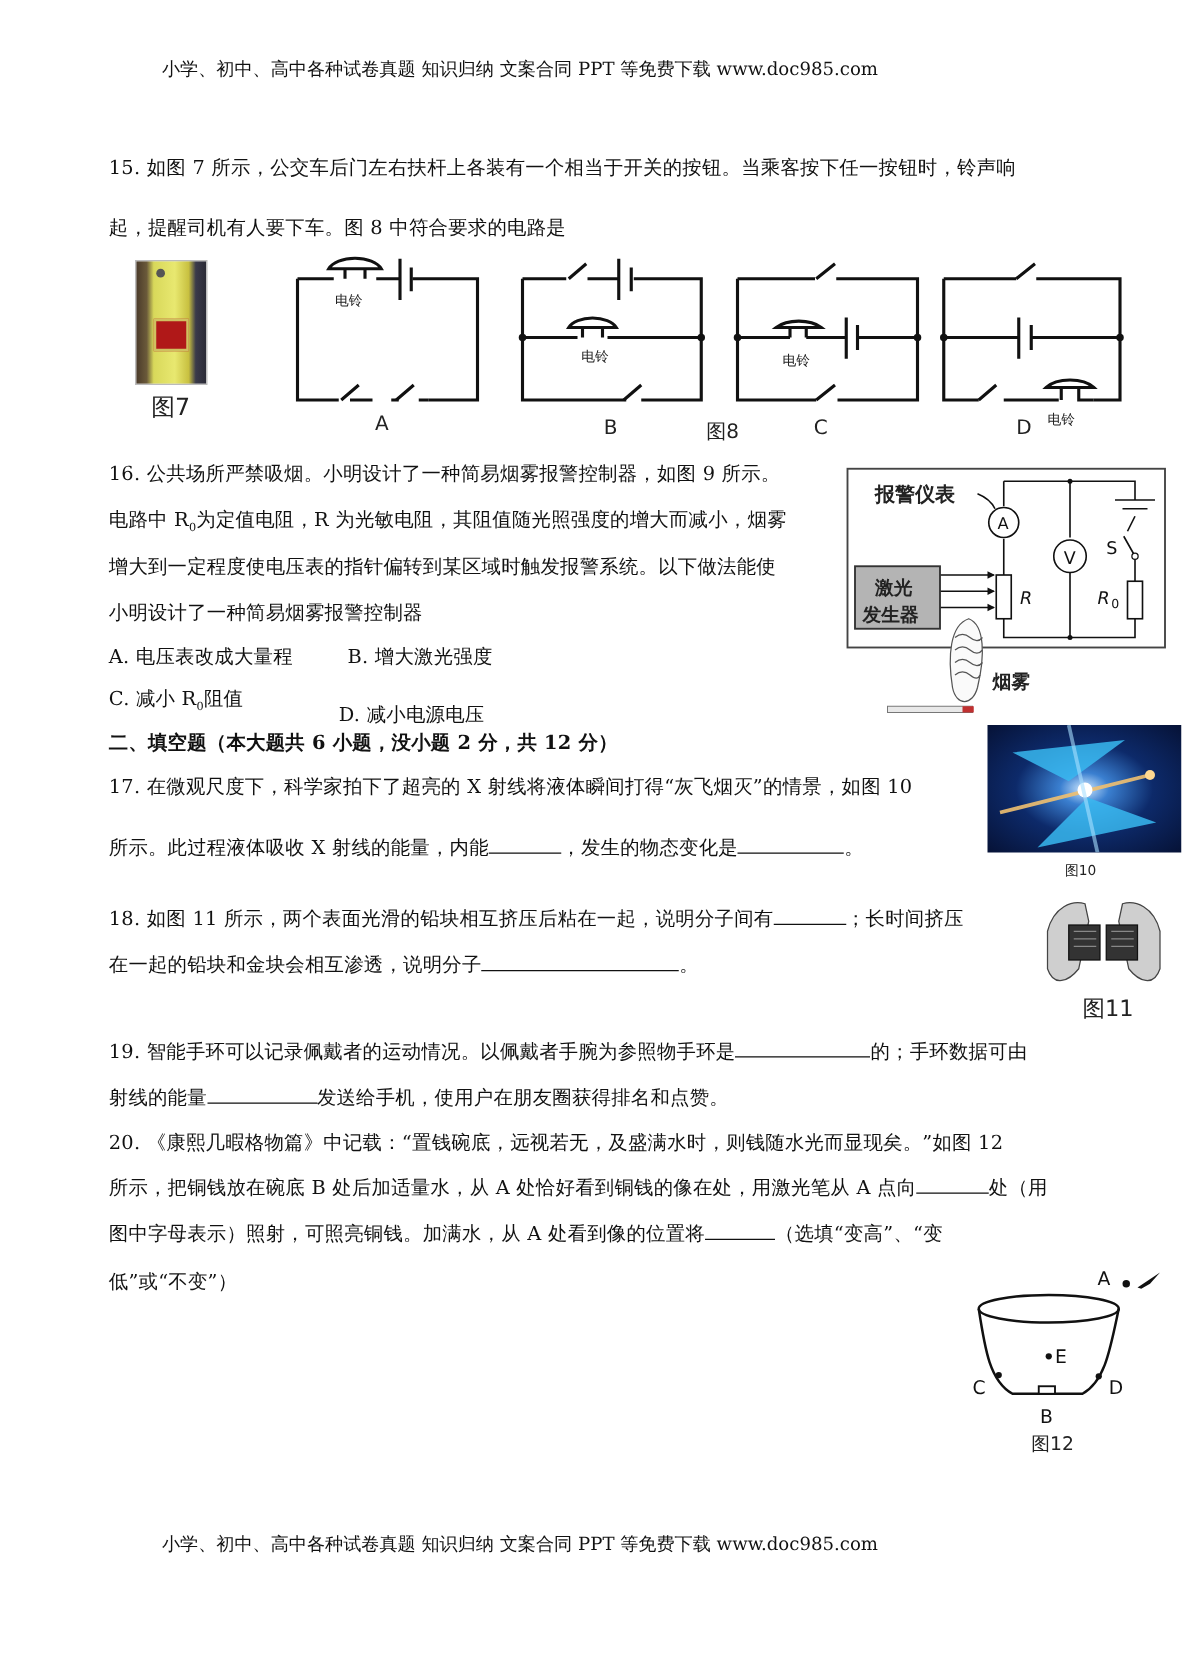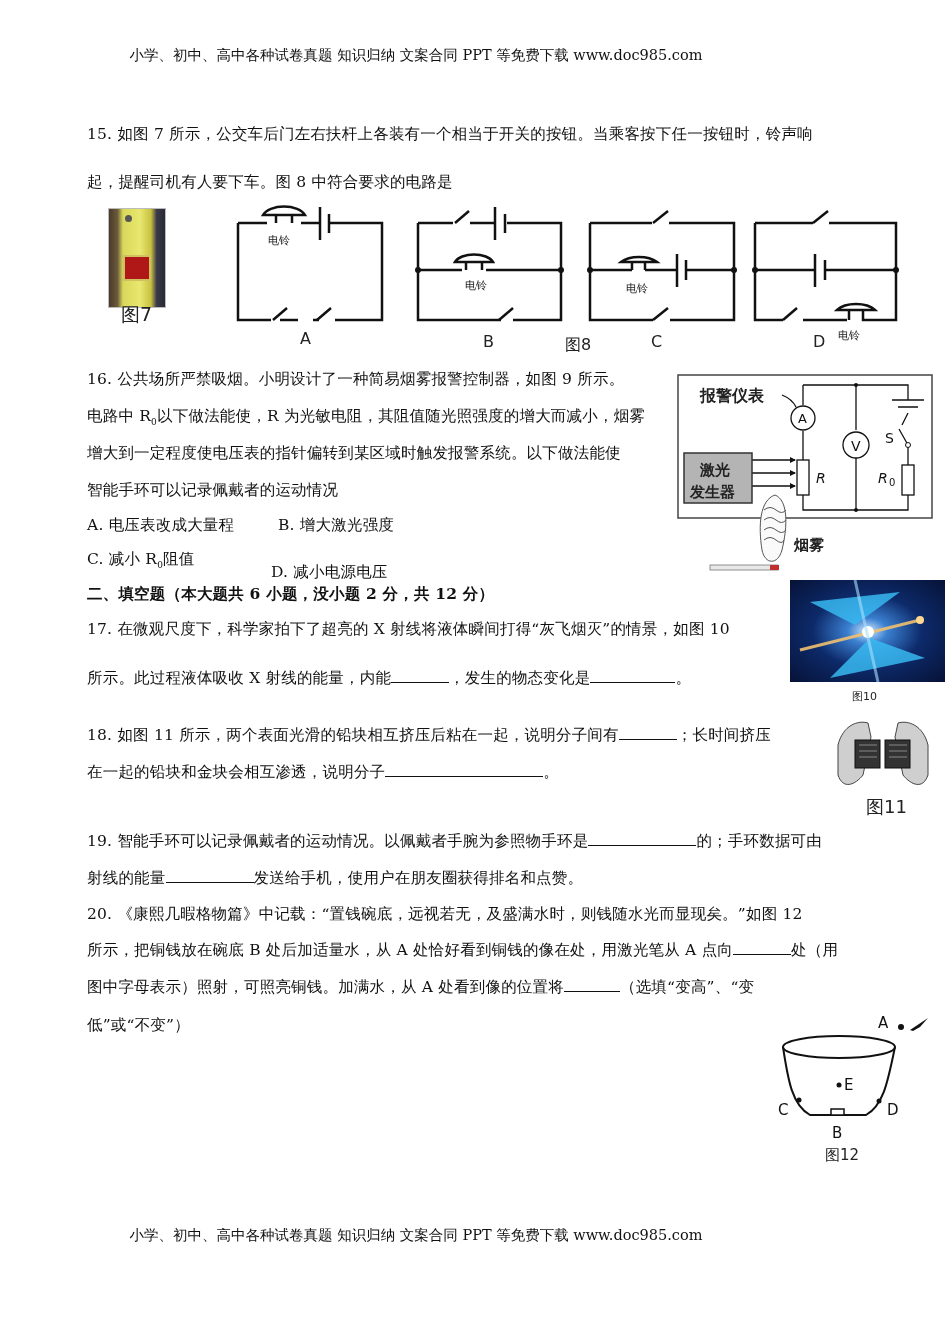--- a/index.html
+++ b/index.html
@@ -22,21 +22,21 @@
 
 <div class="abs header">小学、初中、高中各种试卷真题 知识归纳 文案合同 PPT 等免费下载   www.doc985.com</div>
 
 <div class="line" style="top:124px">15. 如图 7 所示，公交车后门左右扶杆上各装有一个相当于开关的按钮。当乘客按下任一按钮时，铃声响</div>
 <div class="line" style="top:172px">起，提醒司机有人要下车。图 8 中符合要求的电路是</div>
 
 <div class="abs" style="left:108px;top:208px;width:56px;height:98px;border:1px solid #bbb;background:linear-gradient(90deg,#4a3a2a 0%,#6b5a3a 15%,#d8d85a 25%,#e8e870 55%,#c8c040 75%,#3a3a4a 85%,#2a2a35 100%);">
   <div style="position:absolute;left:16px;top:6px;width:7px;height:7px;border-radius:50%;background:#555;"></div>
   <div style="position:absolute;left:14px;top:46px;width:24px;height:22px;background:#b01818;border:2px solid #d0c060;"></div>
 </div>
-<div class="abs fig-label" style="left:121px;top:302px;font-size:19px;">图7</div>
+<div class="abs fig-label" style="left:121px;top:313px;font-size:19px;">图7</div>
 
 <svg class="abs" style="left:225px;top:200px" width="700" height="160">
   <g stroke="#111" stroke-width="2.5" fill="none">
 
     <g>
       <path d="M13 23 L42 23 M76 23 L95 23 M105 23 L157 23 L157 120 L118 120 M13 23 L13 120 L46 120 M55 120 L73 120"></path>
       <path d="M95 7 L95 40 M104 14 L104 33"></path>
       <path d="M38 15 A22 12 0 0 1 80 15 Z" fill="#fff"></path>
       <path d="M51 15 L51 23 M67 15 L67 23"></path>
       <path d="M48 120 L62 108 M92 120 L106 108"></path>
@@ -84,23 +84,23 @@
 <div class="abs small-label" style="left:465px;top:278px;">电铃</div>
 <div class="abs small-label" style="left:626px;top:281px;">电铃</div>
 <div class="abs small-label" style="left:838px;top:328px;">电铃</div>
 <div class="abs fig-label" style="left:300px;top:329px;">A</div>
 <div class="abs fig-label" style="left:483px;top:332px;">B</div>
 <div class="abs fig-label" style="left:565px;top:335px;">图8</div>
 <div class="abs fig-label" style="left:651px;top:332px;">C</div>
 <div class="abs fig-label" style="left:813px;top:332px;">D</div>
 
 <div class="line" style="top:369px">16. 公共场所严禁吸烟。小明设计了一种简易烟雾报警控制器，如图 9 所示。</div>
-<div class="line" style="top:406px"><span>电路中 R</span><sub>0</sub><span>以下做法能使，R 为光敏电阻，其阻值随光照强度的增大而减小，烟雾</span></div>
+<div class="line" style="top:406px"><span>电路中 R</span><sub>0</sub><span>为定值电阻，R 为光敏电阻，其阻值随光照强度的增大而减小，烟雾</span></div>
 <div class="line" style="top:443px">增大到一定程度使电压表的指针偏转到某区域时触发报警系统。以下做法能使</div>
-<div class="line" style="top:480px">智能手环可以记录佩戴者的运动情况</div>
+<div class="line" style="top:480px">小明设计了一种简易烟雾报警控制器</div>
 <div class="line" style="top:515px">A. 电压表改成大量程</div>
 <div class="line" style="top:515px;left:278px">B. 增大激光强度</div>
 <div class="line" style="top:549px"><span>C. 减小 R</span><sub>0</sub><span>阻值</span></div>
 <div class="line" style="top:562px;left:271px">D. 减小电源电压</div>
 
 <svg class="abs" style="left:670px;top:365px" width="270" height="210">
   <rect x="8" y="10" width="254" height="143" fill="#fff" stroke="#444" stroke-width="1.5"></rect>
   <g stroke="#111" stroke-width="1.3" fill="none">
     <path d="M133 20 L238 20 L238 35 M186 20 L186 65 M186 93 L186 145 M133 20 L133 40 M133 66 L133 95 M133 130 L133 145 L238 145 L238 130 M238 100 L238 80"></path>
     <path d="M222 35 L254 35 M228 42 L248 42"></path>

